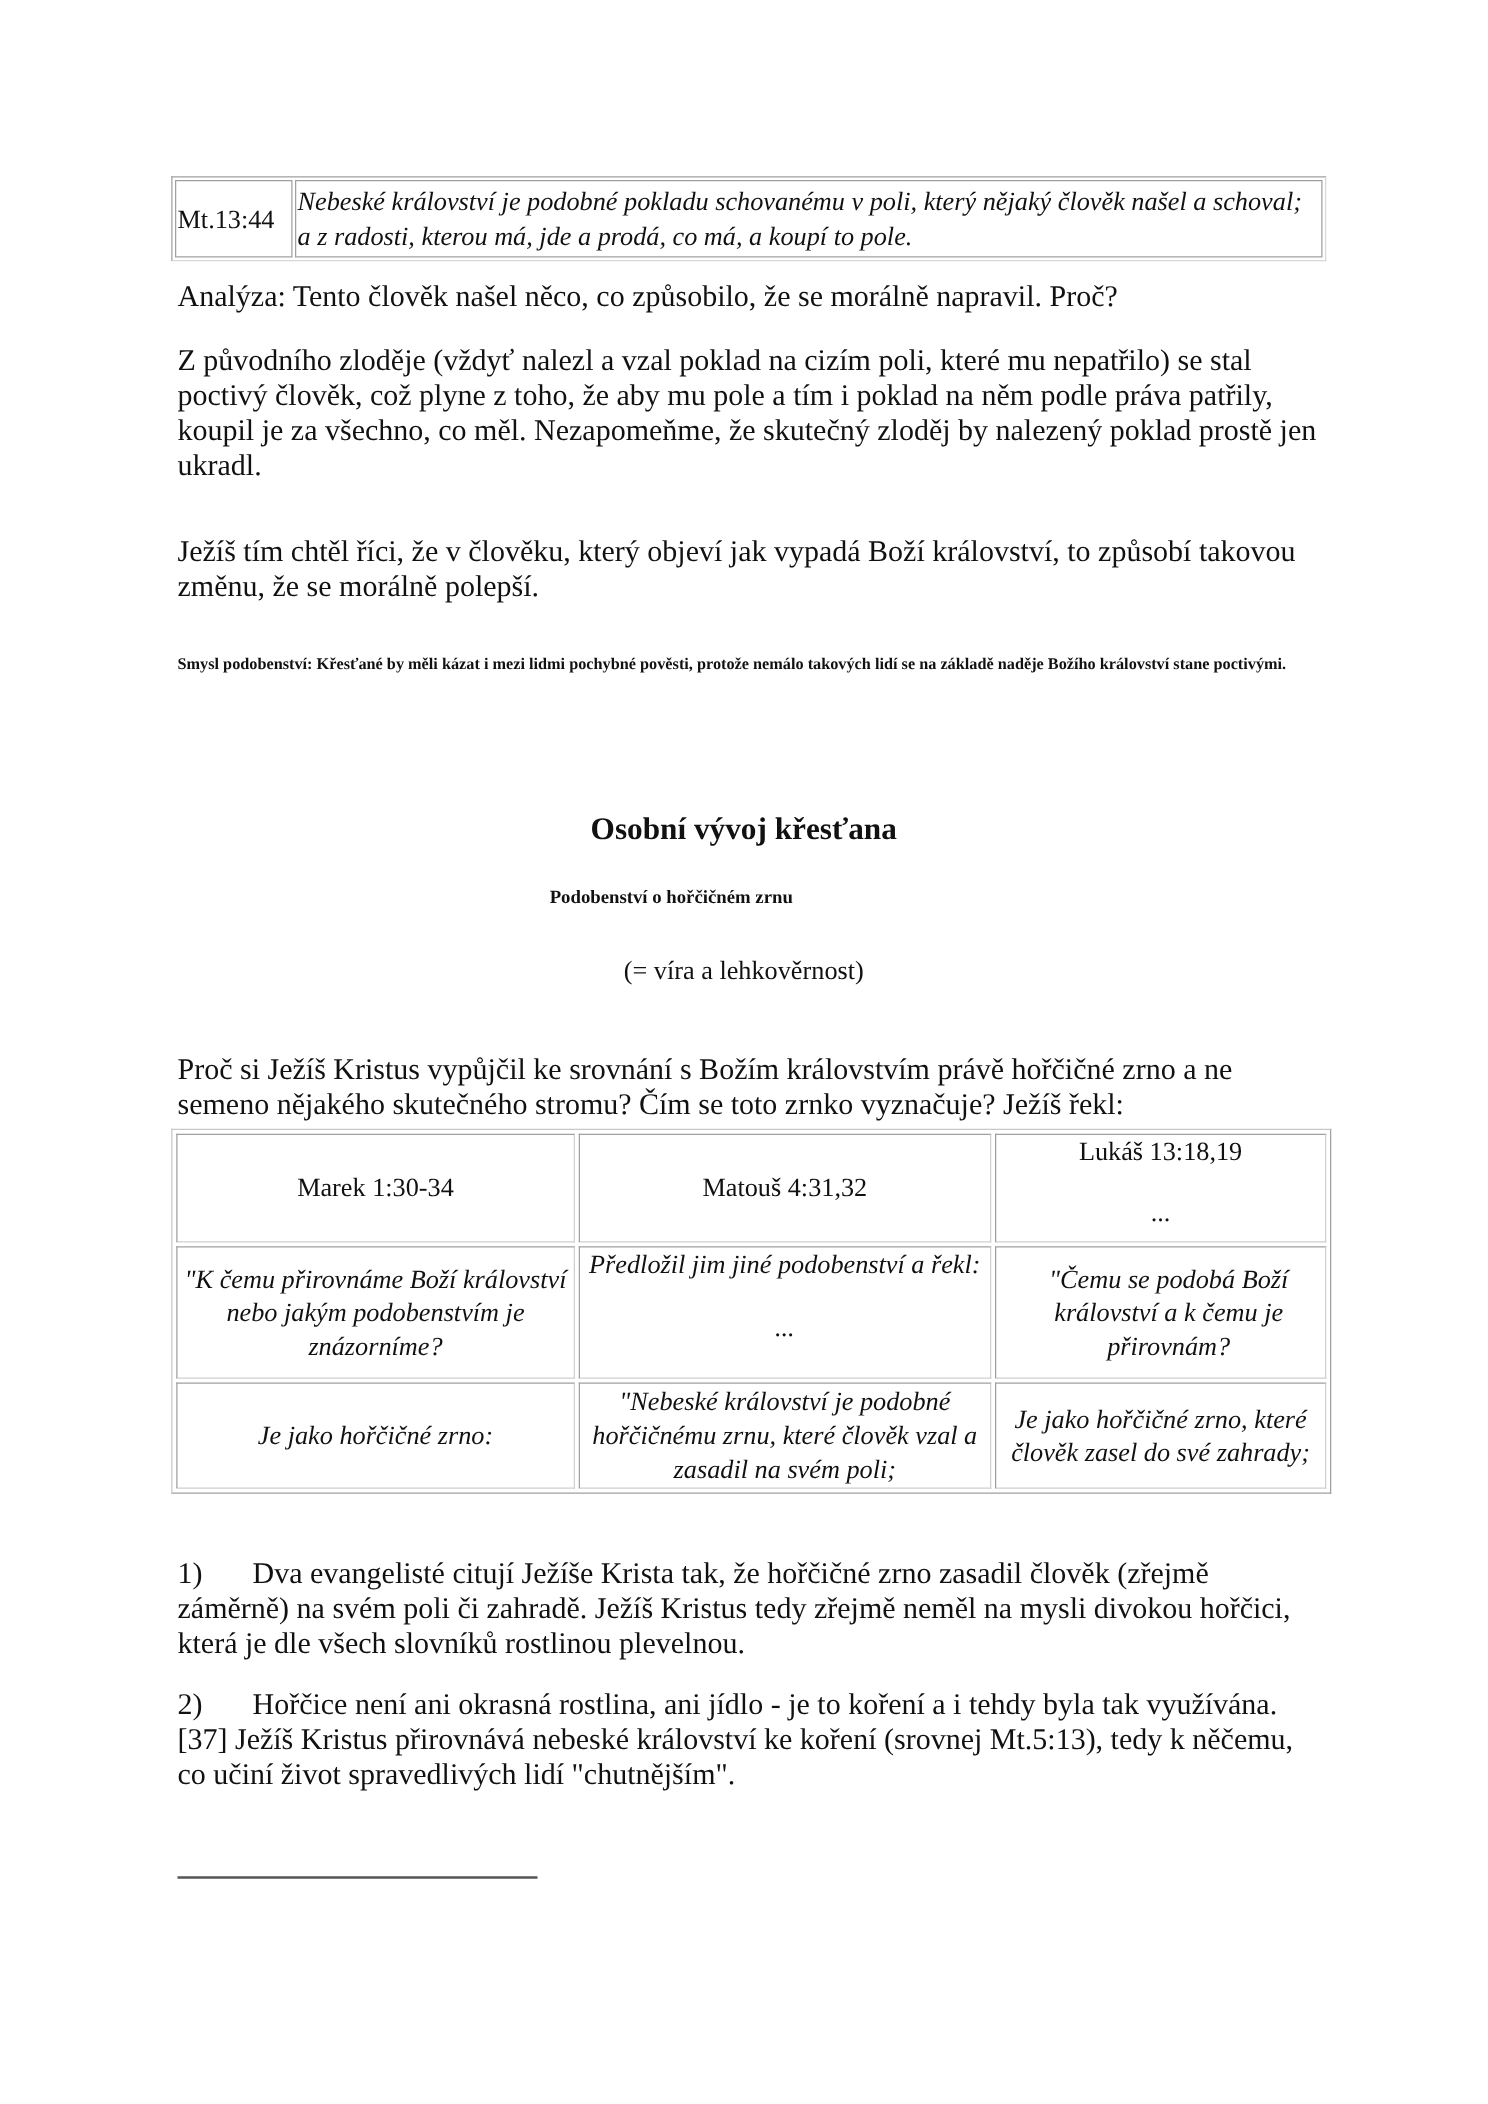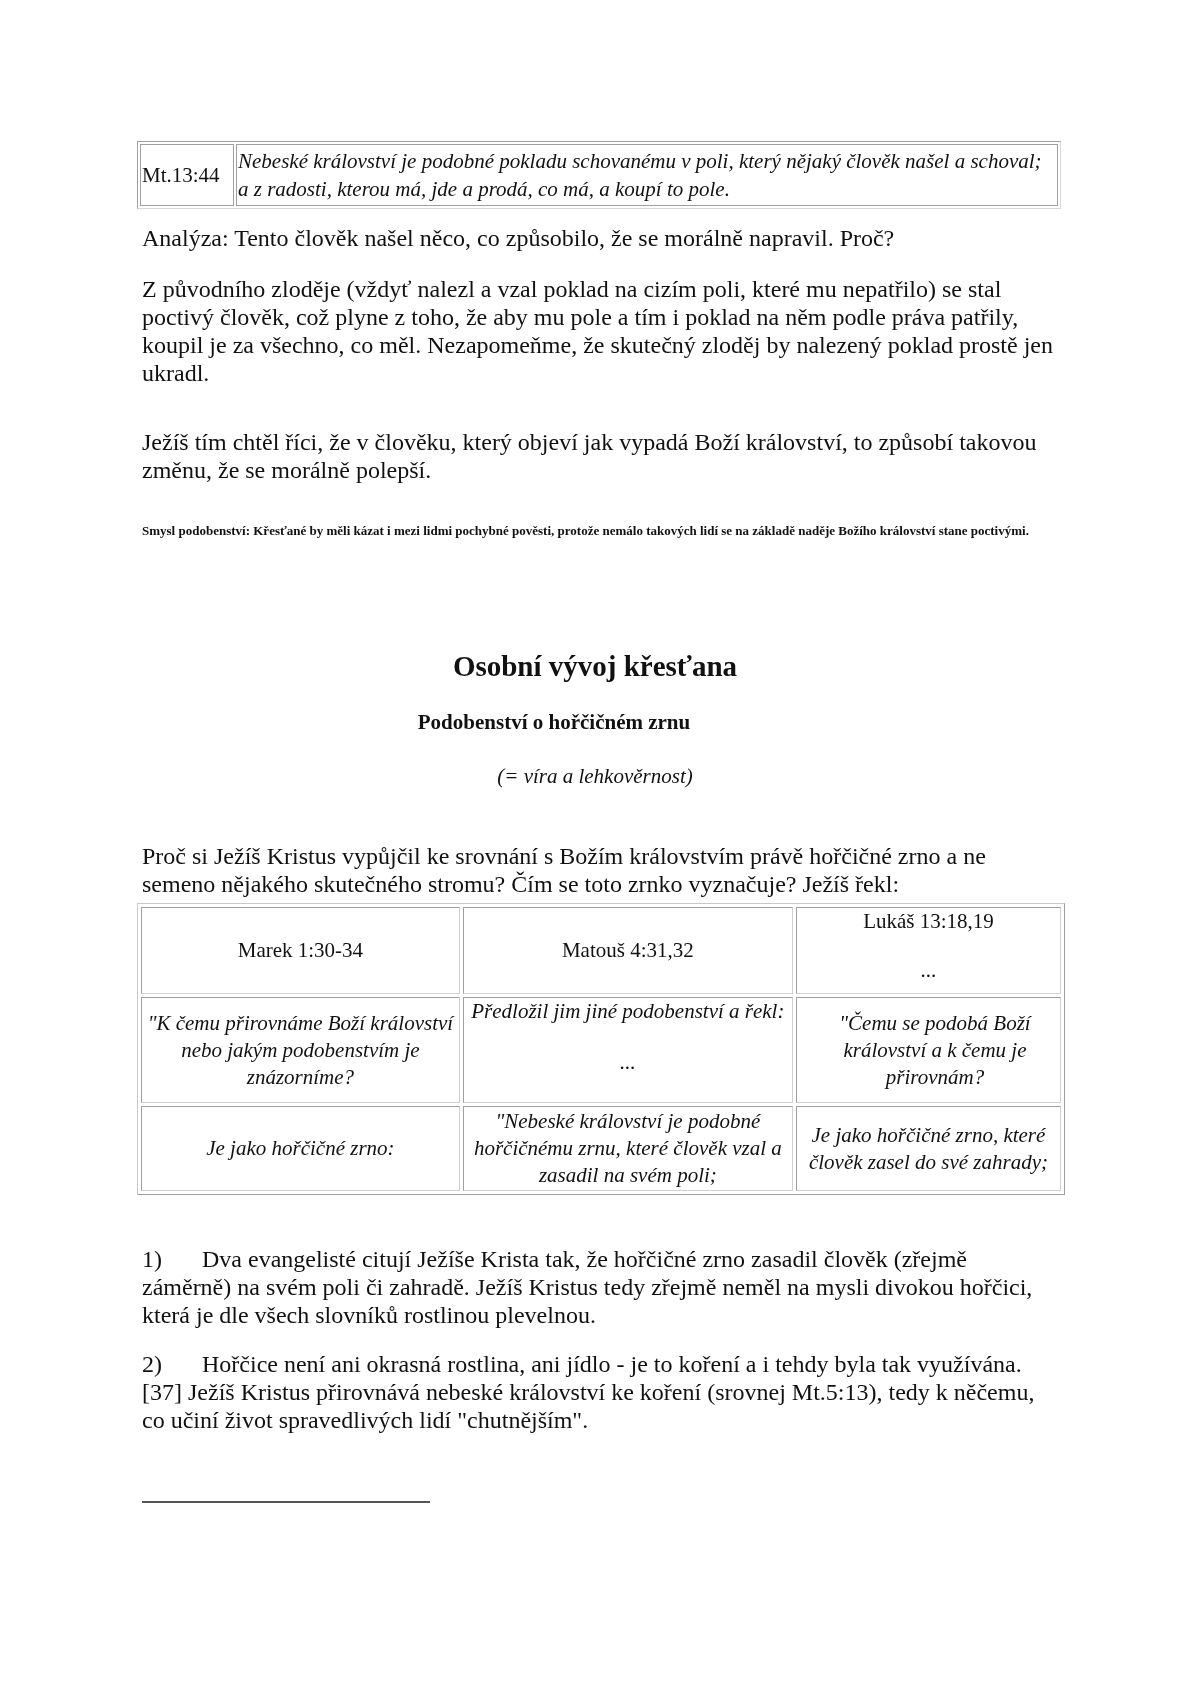--- a/index.html
+++ b/index.html
@@ -30,29 +30,29 @@
   .p {
     position: absolute; left: 142px; width: 920px;
     font-size: 24px; line-height: 28px; margin: 0;
   }
   .p-bold {
     position: absolute; left: 142px; width: 940px;
     font-size: 13px; line-height: 23px; font-weight: bold; margin: 0;
   }
   .h-main {
     position: absolute; left: 0; width: 1190px; text-align: center;
-    font-size: 29px; font-weight: bold; margin: 0;
+    font-size: 25px; font-weight: bold; margin: 0;
   }
   .h-sub {
-    position: absolute; left: 17px; width: 1074px; text-align: center;
-    font-size: 21px; font-weight: bold; margin: 0;
+    position: absolute; left: 0; width: 1074px; text-align: center;
+    font-size: 15px; font-weight: bold; margin: 0;
   }
   .h-paren {
     position: absolute; left: 0; width: 1190px; text-align: center;
-    font-size: 21px; margin: 0; font-style: italic;
+    font-size: 21px; margin: 0;
   }
 
   
   .gospel-table {
     position: absolute; left: 137px; top: 903px; width: 928px;
     border-collapse: separate; border-spacing: 3px;
     border: 1px solid #c8c8c8;
     border-right-color: #a0a0a0; border-bottom-color: #a0a0a0;
   }
   .gospel-table td {

